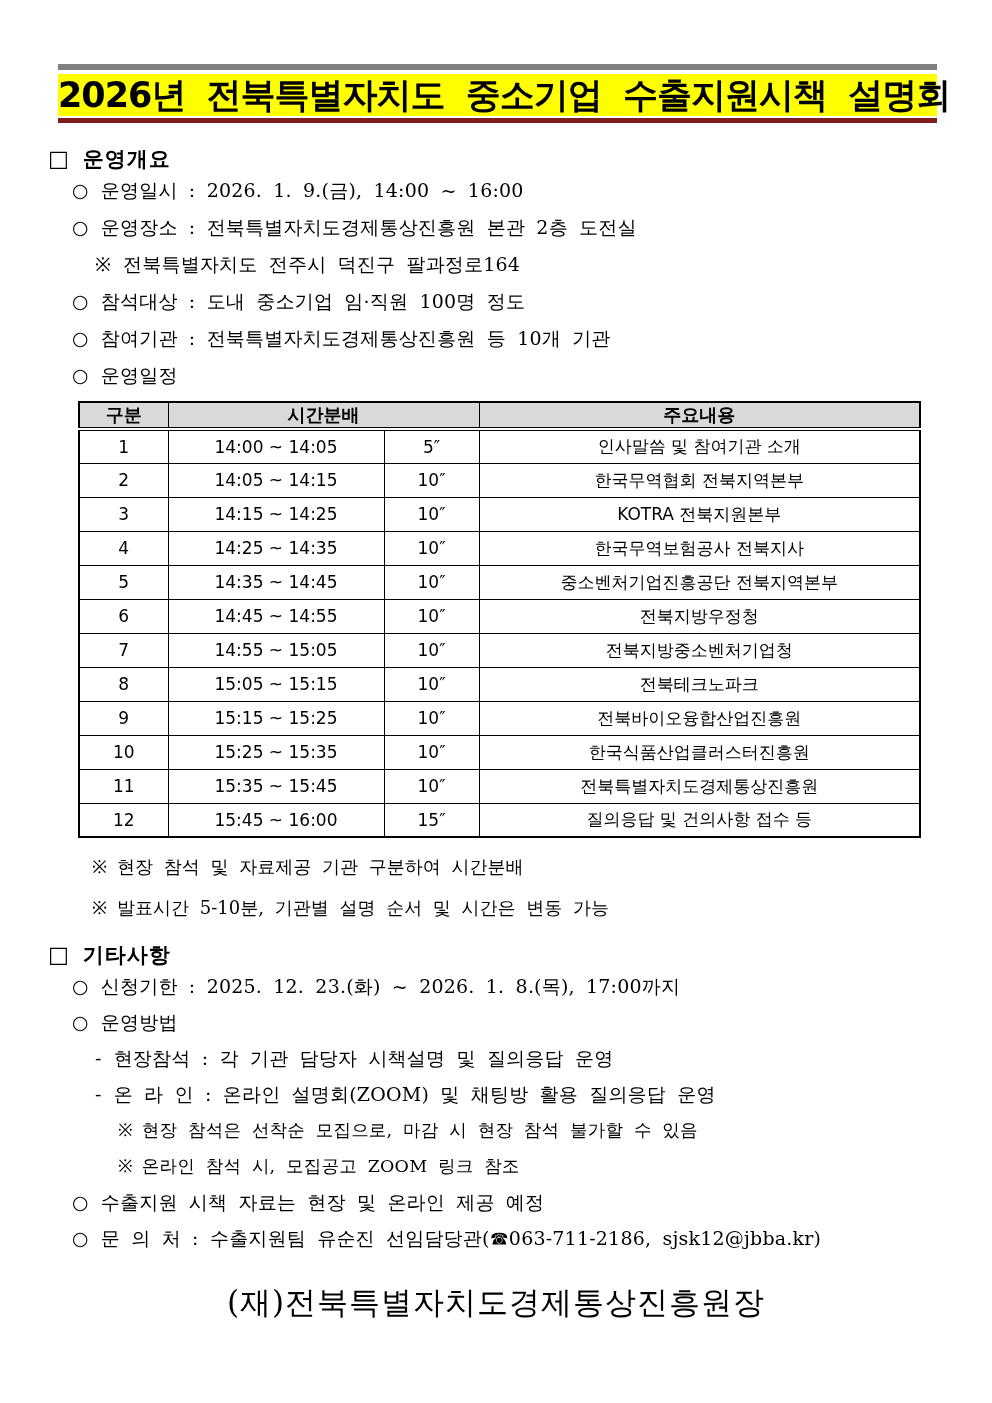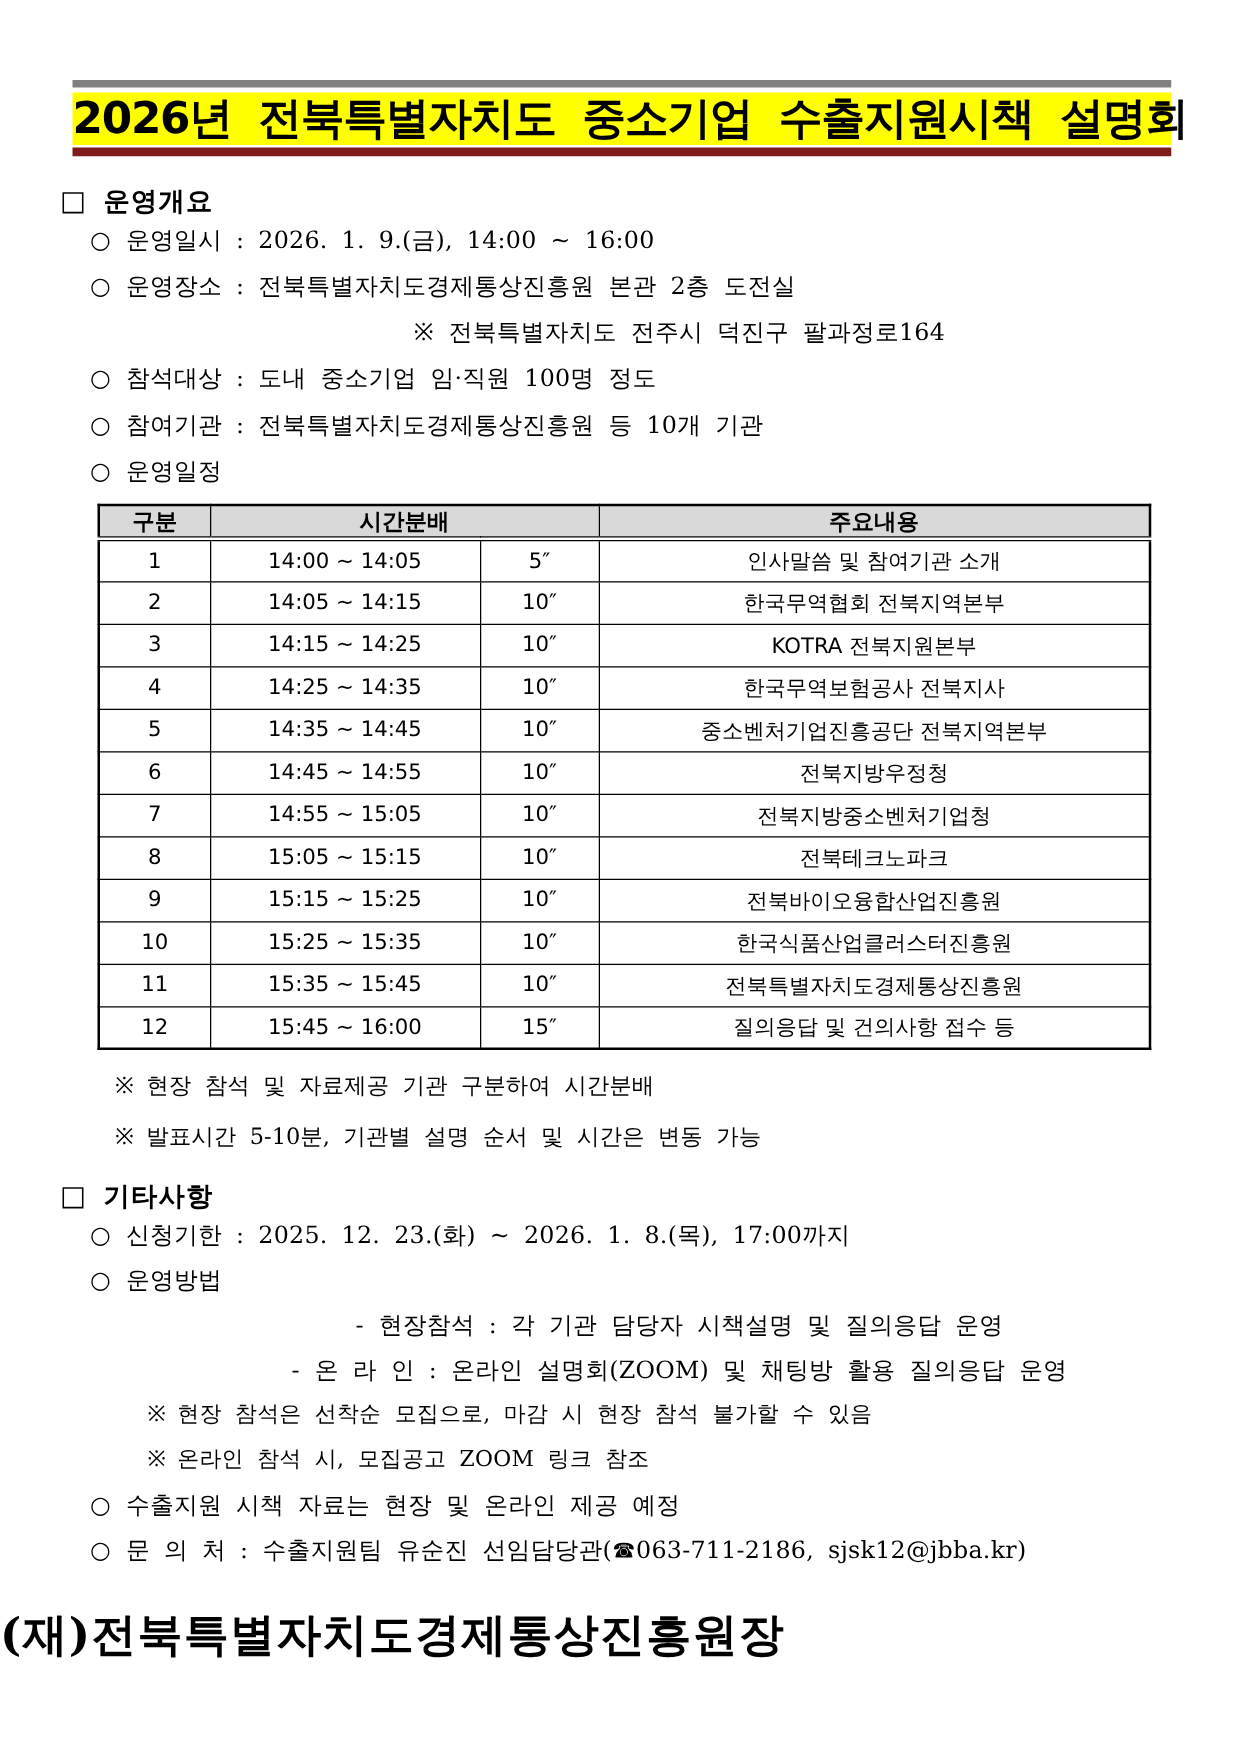--- a/index.html
+++ b/index.html
@@ -9,21 +9,21 @@
     font-family: "DejaVu Serif", "Liberation Serif", serif;
     color: #000;
     overflow: hidden;
     position: relative;
   }
 
   
   .banner {
     margin: 64px 55px 0 58px;
     border-top: 6px solid #808080;
-    border-bottom: 7px solid #7f1d1d;
+    border-bottom: 5px solid #7f1d1d;
     padding: 4px 0 2px 0;
   }
   .banner-inner {
     display: block;
     background: #FFFF00;
     text-align: center;
     font-family: "DejaVu Sans", "Liberation Sans", sans-serif;
     font-weight: bold;
     font-size: 35px;
     line-height: 42px;
@@ -53,21 +53,21 @@
   }
   ul.doc-list li {
     font-size: 19px;
     line-height: 22px;
     margin-bottom: 15px;
     word-spacing: 5px;
     letter-spacing: 0.2px;
     white-space: nowrap;
   }
   ul.doc-list li .bullet { display: inline-block; margin-right: 12px; }
-  ul.doc-list li.ind2 { margin-left: 23px; text-align: center; }
+  ul.doc-list li.ind2 { margin-left: 23px; }
   ul.doc-list li.ind3 { margin-left: 46px; font-size: 17.5px; }
   ul.doc-list li.ind3 .bullet { margin-right: 9px; }
   ul.etc-list li { margin-bottom: 14px; }
 
   
   table.schedule {
     margin: 3px 0 0 78px;
     border-collapse: collapse;
     table-layout: fixed;
     width: 841px;
@@ -102,22 +102,23 @@
     line-height: 22px;
     margin-bottom: 19px;
     word-spacing: 5px;
     white-space: nowrap;
   }
   .table-notes .note .bullet { margin-right: 10px; }
 
   
   .footer-sign {
     margin-top: 33px;
-    font-size: 36px;
-    font-weight: bold;
+    text-align: center;
+    font-size: 31px;
+    font-weight: normal;
     letter-spacing: 1px;
     white-space: nowrap;
   }
 </style>
 </head>
 <body>
 
 <div class="banner">
   <span class="banner-inner">2026년 전북특별자치도 중소기업 수출지원시책 설명회</span>
 </div>

